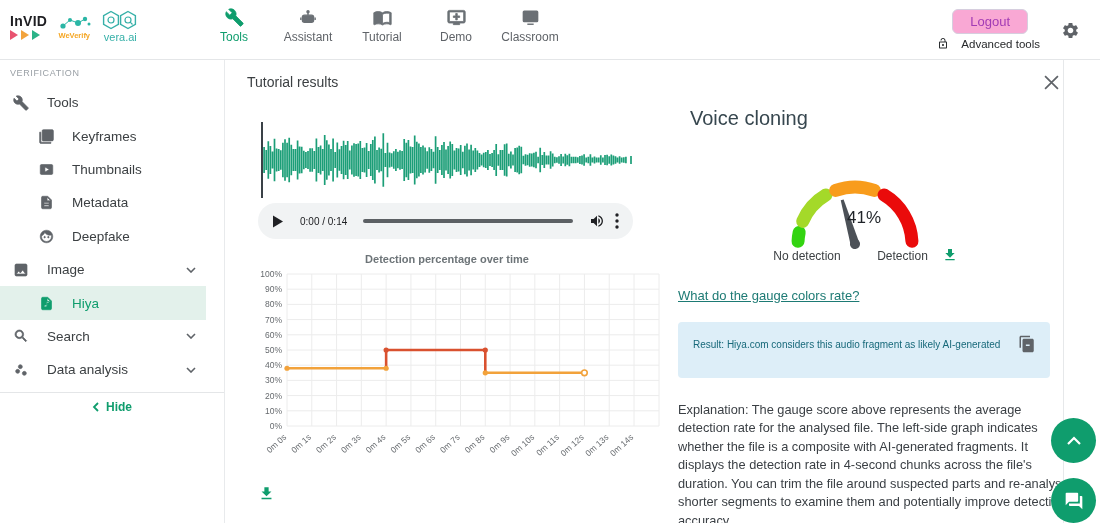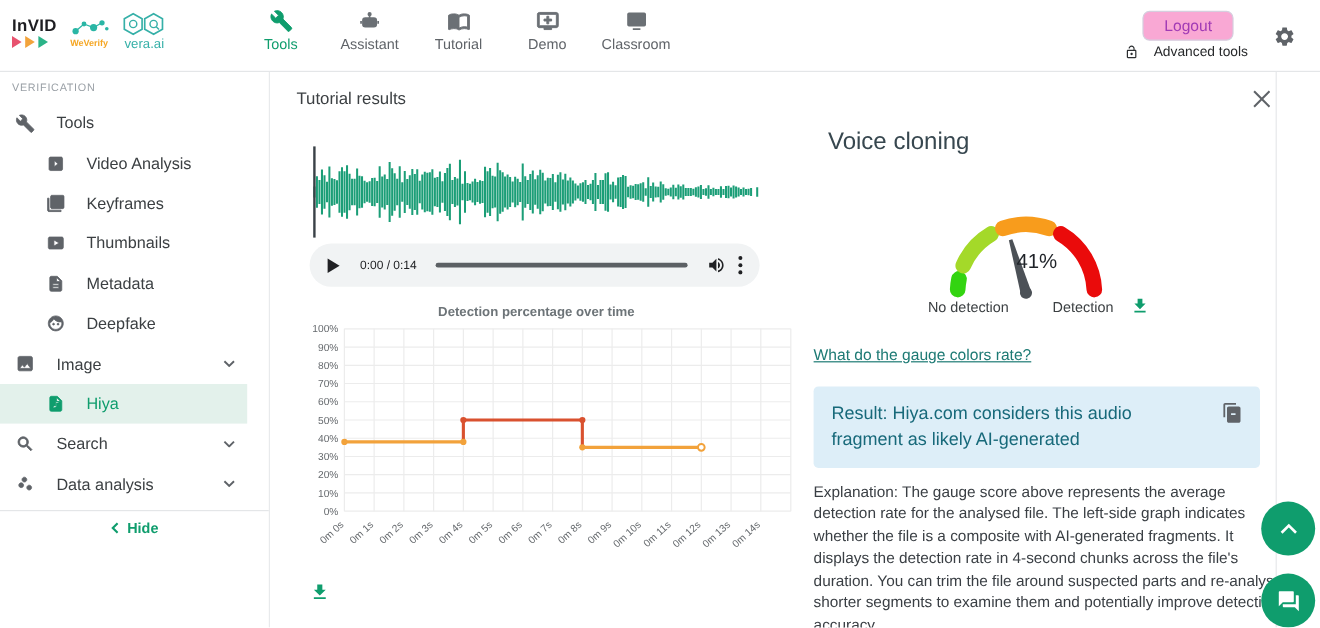--- a/index.html
+++ b/index.html
@@ -70,21 +70,21 @@
   
   .voice-heading{position:absolute;left:690px;top:107px;font-size:20px;color:#37474f;}
   .gauge-box{position:absolute;left:775px;top:166px;width:160px;height:84px;}
   .gauge-label{position:absolute;top:249px;font-size:12px;color:#3c4043;}
   .gauge-label.left{left:752px;width:110px;text-align:center;}
   .gauge-label.right{left:865px;width:75px;text-align:center;}
   .gauge-dl{position:absolute;left:942px;top:246px;width:18px;height:18px;border:none;background:none;cursor:pointer;padding:0;}
   .gauge-link{position:absolute;left:678px;top:288px;font-size:13px;color:#1d7a74;text-decoration:underline;cursor:pointer;}
   .result-box{position:absolute;left:678px;top:322px;width:372px;min-height:56px;background:var(--result-bg);
               border-radius:4px;box-sizing:border-box;padding:12px 44px 12px 15px;}
-  .result-text{font-size:15px;line-height:1.45;color:var(--result-text);}
+  .result-text{font-size:10px;line-height:1.45;color:var(--result-text);}
   .copy-btn{position:absolute;right:12px;top:12px;width:20px;height:20px;border:none;background:none;cursor:pointer;padding:0;}
   .explanation{position:absolute;left:678px;top:401px;width:394px;font-size:12.8px;line-height:1.44;color:#3a3f44;}
 
   
   .fab{position:absolute;left:1051px;width:45px;height:45px;border-radius:50%;background:var(--accent-green);
        border:none;cursor:pointer;display:flex;align-items:center;justify-content:center;z-index:6;padding:0;}
   .fab.up{top:418px;} .fab.chat{top:478px;}
 </style>
 </head>
 <body>
@@ -186,28 +186,20 @@
   <div class="srow">
     <span class="sicon">
         <svg width="16" height="16" viewBox="0 0 24 24" stroke="none">
           <path d="M22.7 19l-9.1-9.1c.9-2.3.4-5-1.5-6.9-2-2-5-2.4-7.4-1.3L9 6 6 9 1.6 4.7C.4 7.1.9 10.1 2.9 12.1c1.9 1.9 4.6 2.4 6.9 1.5l9.1 9.1c.4.4 1 .4 1.4 0l2.3-2.3c.5-.4.5-1.1.1-1.4z"></path>
         </svg>
       </span>
     <span class="slabel">Tools</span>
   </div>
 
 
-  <div class="srow sub">
-    <span class="sicon">
-        <svg width="15" height="15" viewBox="0 0 24 24" stroke="none">
-          <path d="M19 3H5c-1.1 0-2 .9-2 2v14c0 1.1.9 2 2 2h14c1.1 0 2-.9 2-2V5c0-1.1-.9-2-2-2zm-9 13V8l5 4-5 4z"></path>
-        </svg>
-      </span>
-    <span class="slabel">Video Analysis</span>
-  </div>
 
   <div class="srow sub">
     <span class="sicon">
         <svg width="15" height="15" viewBox="0 0 24 24" stroke="none">
           <path d="M3 5H1v16c0 1.1.9 2 2 2h16v-2H3V5zm18-4H7c-1.1 0-2 .9-2 2v14c0 1.1.9 2 2 2h14c1.1 0 2-.9 2-2V3c0-1.1-.9-2-2-2z"></path>
         </svg>
       </span>
     <span class="slabel">Keyframes</span>
   </div>
 

